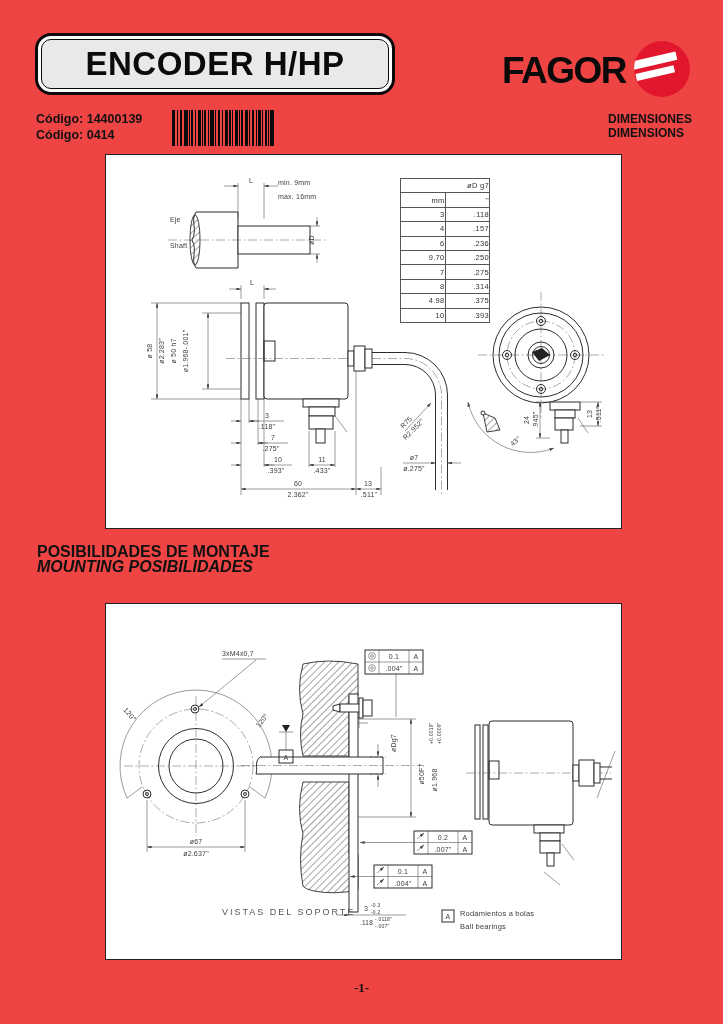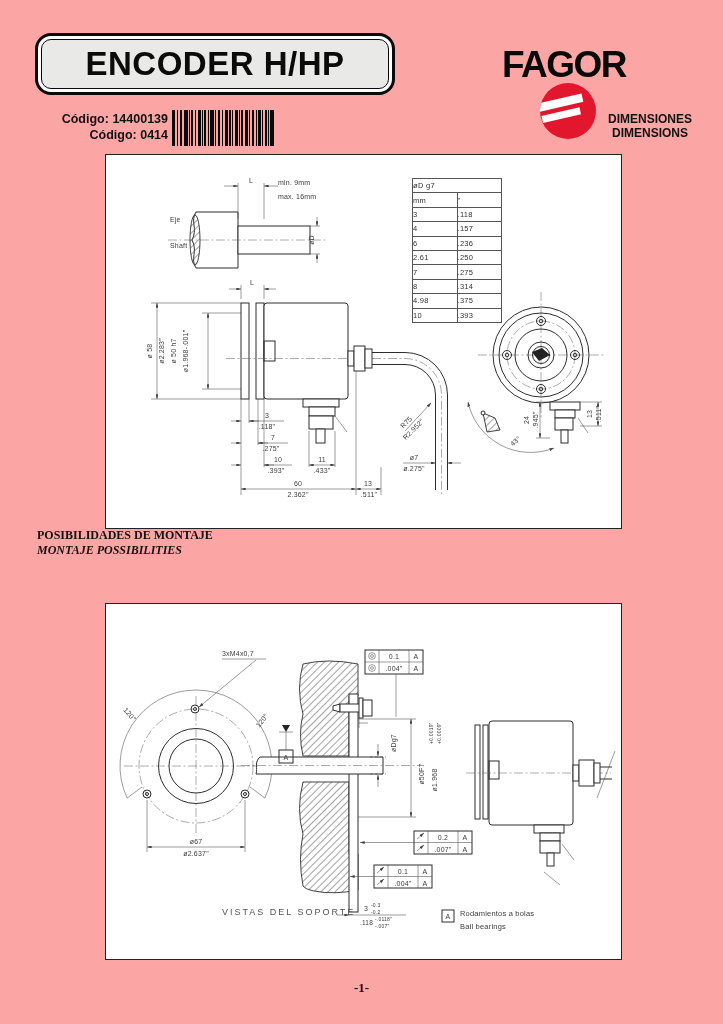--- a/index.html
+++ b/index.html
@@ -1,42 +1,42 @@
 <!DOCTYPE html>
 <html><head>
 <meta charset="utf-8">
 <style>
   html,body{margin:0;padding:0;background:#f3f3f3;}
-  #page{position:relative;width:723px;height:1024px;background:#fca5a5;margin:0 auto;
+  #page{position:relative;width:723px;height:1024px;background:#ef4444;margin:0 auto;
         font-family:"Liberation Sans",sans-serif;color:#111;overflow:hidden;}
   
   #title-box{position:absolute;left:35px;top:33px;width:360px;height:62px;
              border:3.5px solid #0a0a0a;border-radius:16px;padding:3px;box-sizing:border-box;background:#fff;}
   #title-inner{width:100%;height:100%;border:1.6px solid #0a0a0a;border-radius:10px;background:#e9e9e8;
                display:flex;align-items:center;justify-content:center;box-sizing:border-box;}
   #title-inner span{font-size:33px;font-weight:bold;letter-spacing:.5px;color:#0b0b0b;}
-  #brand{position:absolute;left:502px;top:44px;display:flex;align-items:center;flex-direction:column;}
+  #brand{position:absolute;left:502px;top:44px;display:flex;align-items:center;}
   #brand .word{font-size:37px;font-weight:800;letter-spacing:-1.5px;color:#0a0a0a;}
   #brand svg{margin-left:7px;margin-top:-4px;}
   
-  #meta{position:absolute;left:36px;top:111px;width:132px;text-align:right;
+  #meta{position:absolute;left:36px;top:111px;width:132px;
         font-size:12.5px;font-weight:bold;line-height:16px;}
   #barcode{position:absolute;left:172px;top:110px;}
-  #dims-heading{position:absolute;right:31px;top:112px;text-align:center;font-size:12px;font-weight:bold;line-height:14px;}
+  #dims-heading{position:absolute;right:31px;top:112px;text-align:left;font-size:12px;font-weight:bold;line-height:14px;}
   #dims-heading .en{}
   
-  #mount-heading{position:absolute;left:37px;top:528px;font-size:12px;font-weight:bold;line-height:15px;font-family:Liberation Serif, serif;}
+  #mount-heading{position:absolute;left:37px;top:544px;font-size:16px;font-weight:bold;line-height:15px;}
   #mount-heading .en{font-style:italic;}
   
   .dbox{position:absolute;border:1.5px solid #222;background:#fff;}
   #box1{left:105px;top:154px;width:515px;height:373px;}
   #box2{left:105px;top:603px;width:515px;height:355px;}
   
   #shaft-table{position:absolute;left:400px;top:178px;width:90px;border-collapse:collapse;
-               font-size:7.5px;color:#333;text-align:left;table-layout:fixed;margin-left:12px;}
+               font-size:7.5px;color:#333;text-align:right;table-layout:fixed;}
   #shaft-table td,#shaft-table th{border:.8px solid #555;padding:0;height:13.4px;font-weight:normal;letter-spacing:.3px;}
   
   #footer{position:absolute;left:0;top:980px;width:100%;text-align:center;
           font-family:"Liberation Serif",serif;font-size:13px;font-weight:bold;}
   
   .s{stroke:#2d2d2d;stroke-width:1;fill:none;}
   .sw{stroke:#2d2d2d;stroke-width:1;fill:#fff;}
   .th{stroke:#4a4a4a;stroke-width:.55;fill:none;}
   .cl{stroke:#666;stroke-width:.55;stroke-dasharray:9 2.5 2 2.5;fill:none;}
   .dt{font-family:"Liberation Sans",sans-serif;font-size:7px;fill:#3c3c3c;letter-spacing:.2px;}
@@ -276,21 +276,21 @@
         </tr>
     <tr>
           <td>4</td>
           <td>.157</td>
         </tr>
     <tr>
           <td>6</td>
           <td>.236</td>
         </tr>
     <tr>
-          <td>2.61</td>
+          <td>9.70</td>
           <td>.250</td>
         </tr>
     <tr>
           <td>7</td>
           <td>.275</td>
         </tr>
     <tr>
           <td>8</td>
           <td>.314</td>
         </tr>
@@ -300,21 +300,21 @@
         </tr>
     <tr>
           <td>10</td>
           <td>.393</td>
         </tr>
   </tbody>
     </table>
 
   <div id="mount-heading">
     <div class="es">POSIBILIDADES DE MONTAJE</div>
-    <div class="en">MONTAJE POSSIBILITIES</div>
+    <div class="en">MOUNTING POSIBILIDADES</div>
   </div>
 
   <div id="box2" class="dbox">
   <svg width="515" height="355" viewBox="0 0 515 355">
 
     <g>
       <path class="th" d="M21.1,194.1 A76,76 0 1 1 158.9,194.1"></path>
       <path class="th" d="M21.1,194.1 L36,183 M158.9,194.1 L144,183"></path>
       <circle cx="90" cy="162" r="57" class="cl"></circle>
       <circle cx="90" cy="162" r="37.5" class="s"></circle>

